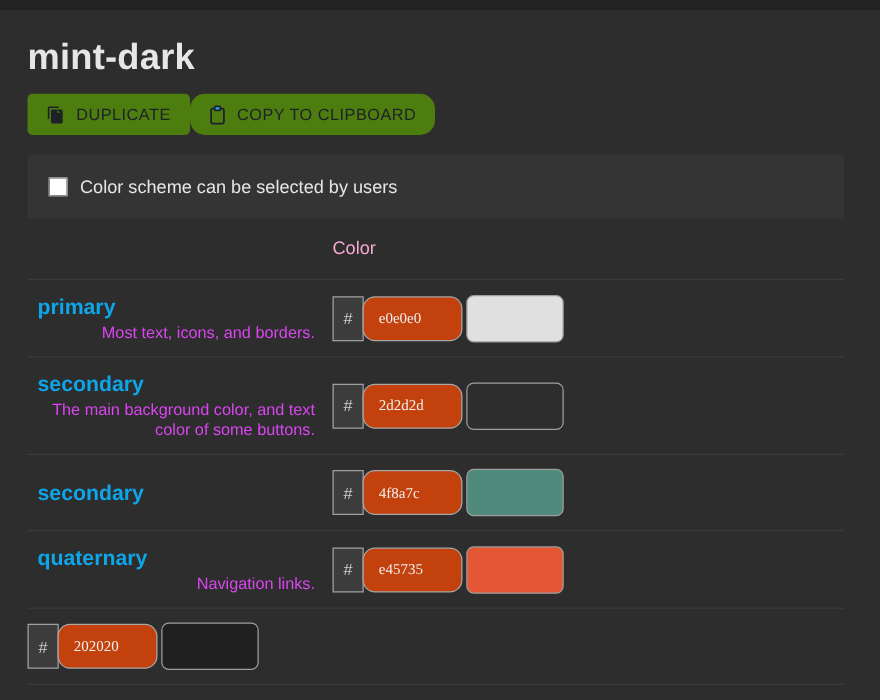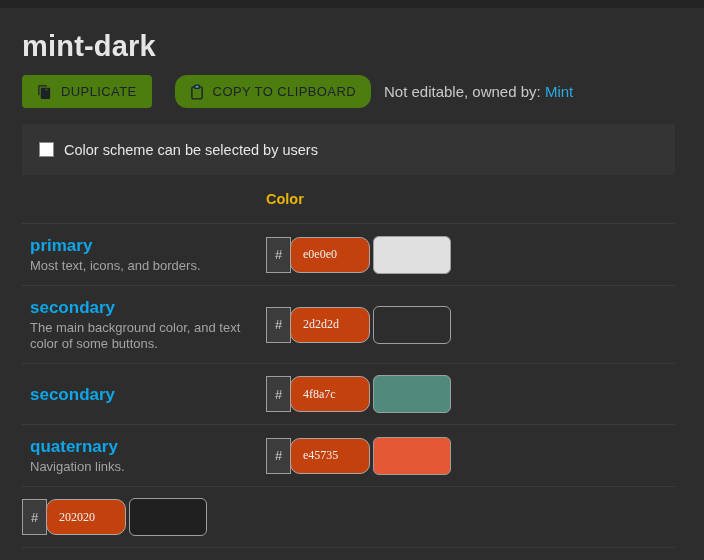--- a/index.html
+++ b/index.html
@@ -17,51 +17,51 @@
   }
   .toolbar{display:flex;align-items:center;}
   .btn{
     display:inline-flex;align-items:center;gap:9px;
     height:33px;padding:0 15px;border:none;border-radius:4px;
     background:#4d7c0f;color:#1d2228;
     font-family:"Liberation Sans", sans-serif;
     font-size:13px;font-weight:500;letter-spacing:.4px;
     cursor:pointer;
   }
-  .btn + .btn{margin-left:23px;border-radius:12px;}
+  .btn + .btn{margin-left:0;border-radius:12px;}
   .btn svg{display:block;}
   .status-text{margin-left:13px;font-size:15px;color:#c9c9c9;}
   .status-text a{color:#29a9e2;text-decoration:none;}
   .panel{
     margin-top:16px;height:51px;background:#343434;
     display:flex;align-items:center;padding-left:17px;box-sizing:border-box;
   }
   .checkbox{
     width:13px;height:13px;background:#ffffff;border:1px solid #8a8a8a;
     display:inline-block;flex:0 0 auto;
   }
   .panel-label{margin-left:10px;font-size:14.5px;color:#e6e6e6;}
   .thead{
     height:48px;display:flex;align-items:center;
   }
   .thead .col-label{
-    margin-left:244px;font-size:14.5px;color:#eab308;font-weight:bold;
+    margin-left:244px;font-size:14.5px;color:#f9a8d4;
   }
   .trows{border-bottom:1px solid #3b3b3b;}
   .trow{
     display:flex;align-items:center;
     border-top:1px solid #3b3b3b;
     padding:11px 0;
   }
   .cell-left{
     flex:0 0 244px;box-sizing:border-box;
     padding-left:8px;padding-right:14px;
   }
   .row-name{font-size:17px;font-weight:700;color:#0ea5e9;line-height:21px;}
-  .row-desc{margin-top:2px;font-size:13px;line-height:16px;color:#a3a3a3;}
+  .row-desc{margin-top:2px;font-size:13px;line-height:16px;color:#d946ef;text-align:right;}
   .cell-right{display:flex;align-items:center;}
   .hash{
     width:25px;height:36px;box-sizing:border-box;
     background:#3c3c3c;border:1px solid #9e9e9e;
     display:inline-flex;align-items:center;justify-content:center;
     font-size:13px;color:#cfcfcf;flex:0 0 auto;
   }
   .hexinput{
     width:80px;height:36px;box-sizing:border-box;margin-left:-1px;
     background:#c2410c;border:1px solid #a8a8a8;border-radius:10px;
@@ -96,21 +96,20 @@
     </button>
     <button class="btn">
       <span>
         <svg width="14" height="16" viewBox="0 0 24 26">
           <rect x="3.2" y="4.2" width="17.6" height="20.6" rx="2.5" fill="none" stroke="#1d2228" stroke-width="2.4"></rect>
           <rect x="8.2" y="1.2" width="7.6" height="5.6" rx="1.2" fill="#29a9e2" stroke="#1d2228" stroke-width="2.4"></rect>
         </svg>
       </span>
       <span>COPY TO CLIPBOARD</span>
     </button>
-    <span class="status-text"><span>Not editable, owned by: </span><a href="#">Mint</a></span>
   </div>
 
   <div class="panel">
     <span class="checkbox"></span>
     <span class="panel-label">Color scheme can be selected by users</span>
   </div>
 
   <div class="thead">
     <span class="col-label">Color</span>
   </div>

